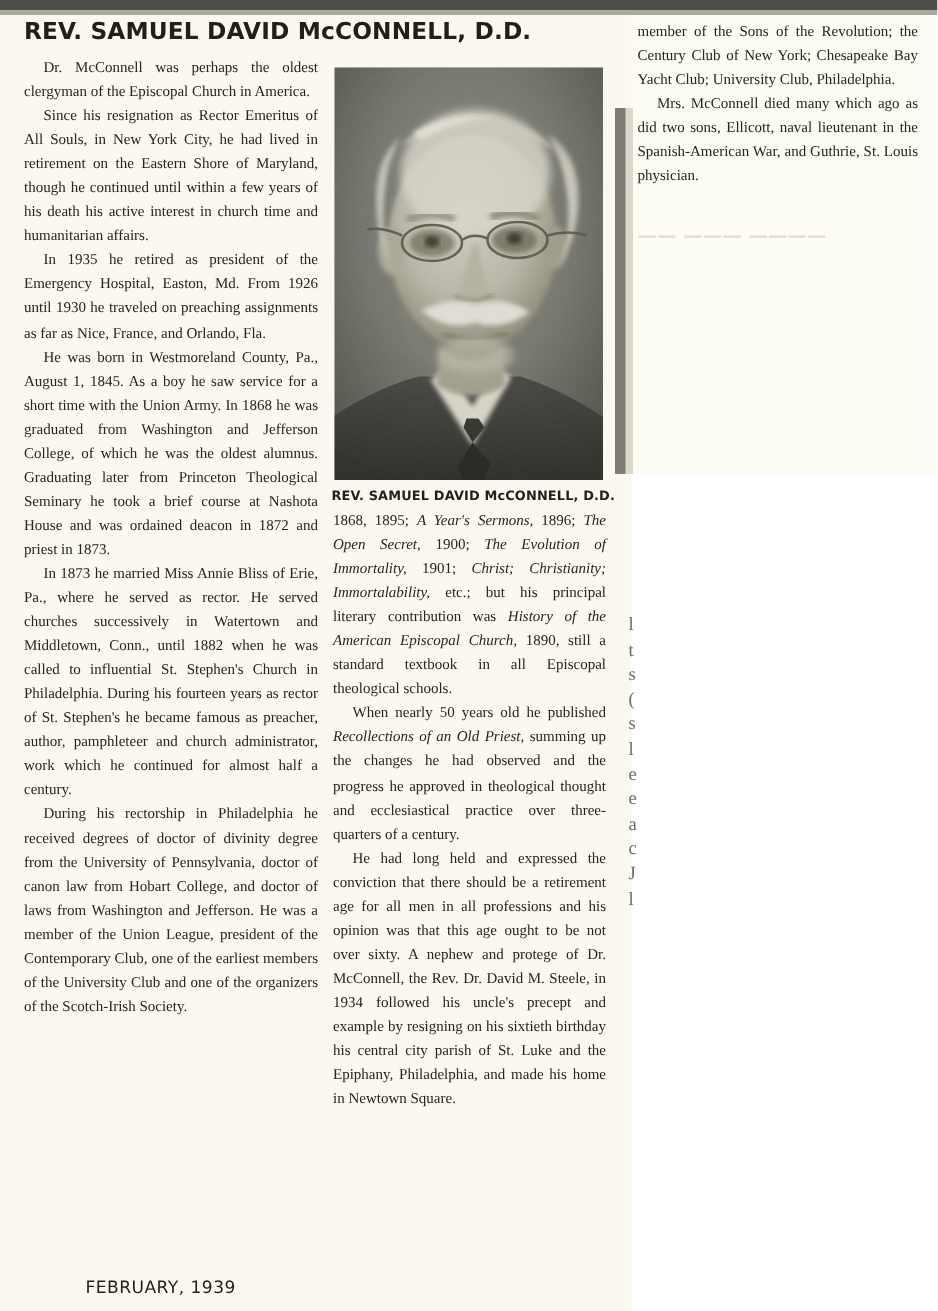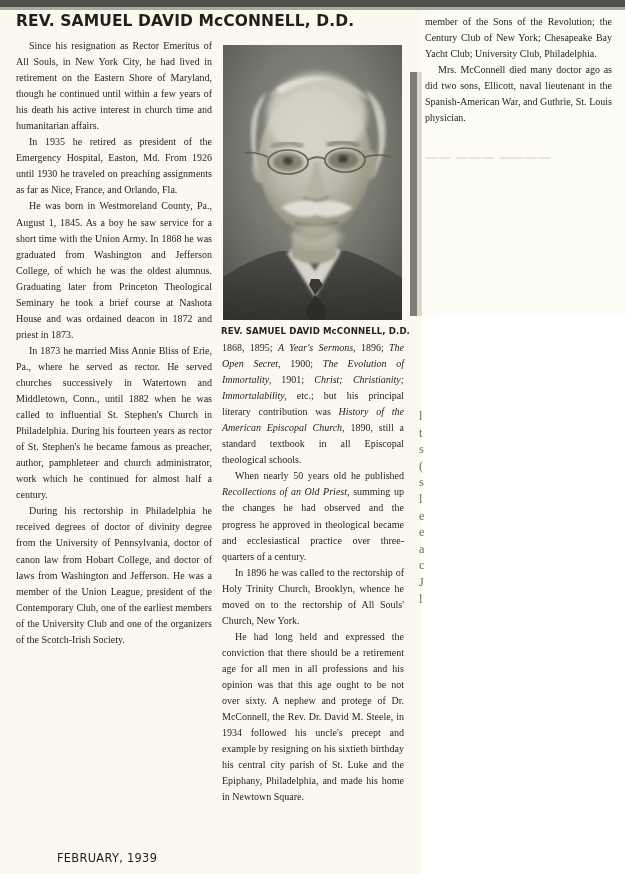--- a/index.html
+++ b/index.html
@@ -271,39 +271,39 @@
       <path d="M140 148 Q142 178 120 198" stroke="#807c69" stroke-width="3" fill="none" filter="url(#soft2)" opacity="0.6"></path>
 
       <rect width="179" height="275" fill="url(#bgG)" opacity="0.12"></rect>
       <rect width="179" height="275" filter="url(#grain)" opacity="0.55"></rect>
     </svg>
   </div>
 
   <div class="photo-caption">REV. SAMUEL DAVID McCONNELL, D.D.</div>
 
   <div class="col" id="col1">
+    <p>Dr. McConnell was perhaps the oldest clergyman of the Episcopal Church in America.</p>
     <p>Since his resignation as Rector Emeritus of All Souls, in New York City, he had lived in retirement on the Eastern Shore of Maryland, though he continued until within a few years of his death his active interest in church time and humanitarian affairs.</p>
     <p>In 1935 he retired as president of the Emergency Hospital, Easton, Md. From 1926 until 1930 he traveled on preaching assignments as far as Nice, France, and Orlando, Fla.</p>
     <p>He was born in Westmoreland County, Pa., August 1, 1845.  As a boy he saw service for a short time with the Union Army.  In 1868 he was graduated from Washington and Jefferson College, of which he was the oldest alumnus.  Graduating later from Princeton Theological Seminary he took a brief course at Nashota House and was ordained deacon in 1872 and priest in 1873.</p>
     <p>In 1873 he married Miss Annie Bliss of Erie, Pa., where he served as rector.  He served churches successively in Watertown and Middletown, Conn., until 1882 when he was called to influential St. Stephen's Church in Philadelphia.  During his fourteen years as rector of St. Stephen's he became famous as preacher, author, pamphleteer and church administrator, work which he continued for almost half a century.</p>
     <p>During his rectorship in Philadelphia he received degrees of doctor of divinity degree from the University of Pennsylvania, doctor of canon law from Hobart College, and doctor of laws from Washington and Jefferson.  He was a member of the Union League, president of the Contemporary Club, one of the earliest members of the University Club and one of the organizers of the Scotch-Irish Society.</p>
 
   </div>
 
   <div class="col" id="col2">
     <p class="noindent"><span>1868, 1895; </span><i>A Year's Sermons,</i><span> 1896; </span><i>The Open Secret,</i><span> 1900; </span><i>The Evolution of Immortality,</i><span> 1901; </span><i>Christ; Christianity; Immortalability,</i><span> etc.; but his principal literary contribution was </span><i>History of the American Episcopal Church,</i><span> 1890, still a standard textbook in all Episcopal theological schools.</span></p>
-    <p><span>When nearly 50 years old he published </span><i>Recollections of an Old Priest,</i><span> summing up the changes he had observed and the progress he approved in theological became and ecclesiastical practice over three-quarters of a century.</span></p>
-    <p>In 1896 he was called to the rectorship of Holy Trinity Church, Brooklyn, whence he moved on to the rectorship of All Souls' Church, New York.</p>
+    <p><span>When nearly 50 years old he published </span><i>Recollections of an Old Priest,</i><span> summing up the changes he had observed and the progress he approved in theological thought and ecclesiastical practice over three-quarters of a century.</span></p>
     <p>He had long held and expressed the conviction that there should be a retirement age for all men in all professions and his opinion was that this age ought to be not over sixty. A nephew and protege of Dr. McConnell, the Rev. Dr. David M. Steele, in 1934 followed his uncle's precept and example by resigning on his sixtieth birthday his central city parish of St. Luke and the Epiphany, Philadelphia, and made his home in Newtown Square.</p>
 
   </div>
 
   <div class="col" id="col3">
     <p class="noindent">member of the Sons of the Revolution; the Century Club of New York; Chesapeake Bay Yacht Club; University Club, Philadelphia.</p>
-    <p>Mrs. McConnell died many doctor ago as did two sons, Ellicott, naval lieutenant in the Spanish-American War, and Guthrie, St. Louis physician.</p>
+    <p>Mrs. McConnell died many which ago as did two sons, Ellicott, naval lieutenant in the Spanish-American War, and Guthrie, St. Louis physician.</p>
   </div>
 
   <div class="faint-heading">—— ——— ————</div>
 
   <div class="clipped-col">
     <div>l</div>
     <div>t</div>
     <div>s</div>
     <div></div>
     <div>(</div>

